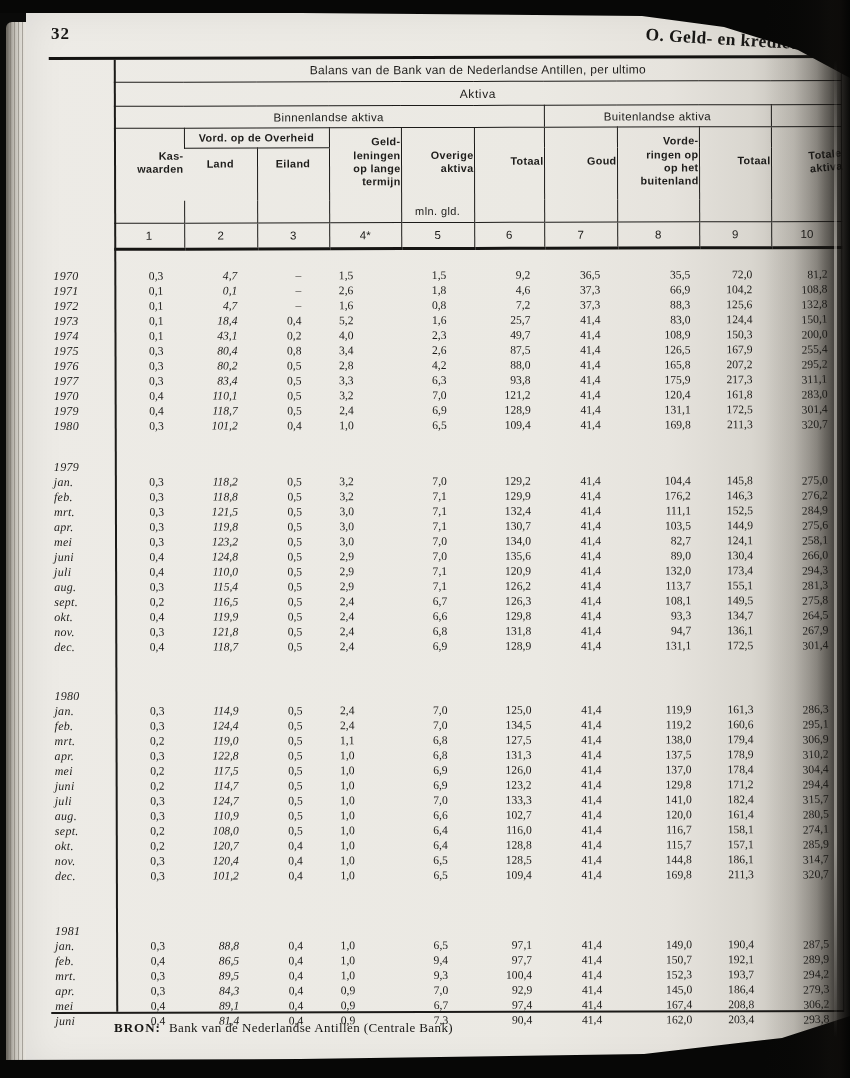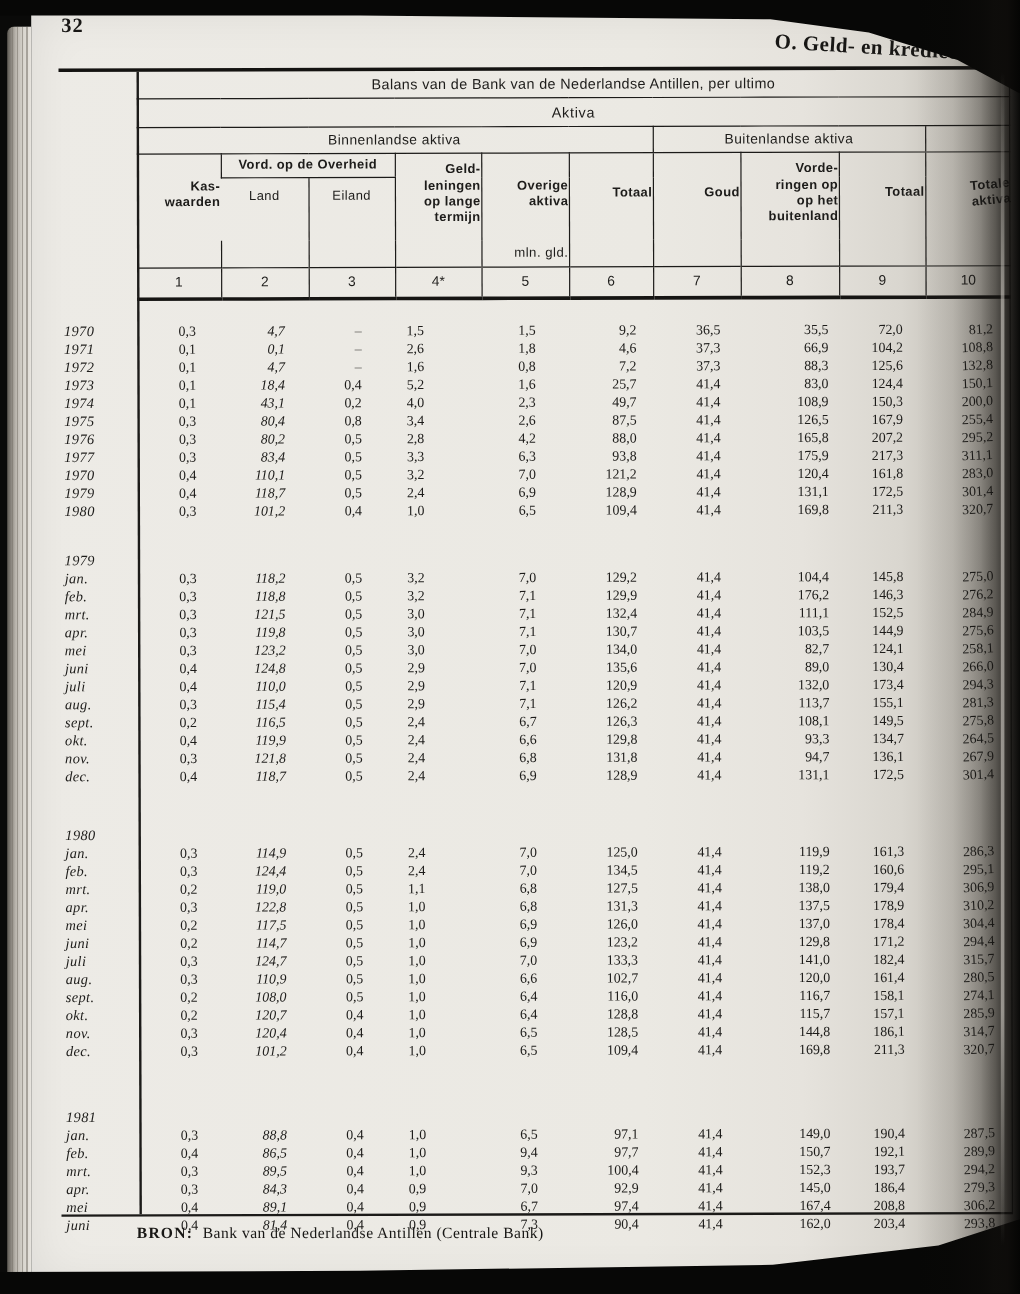--- a/index.html
+++ b/index.html
@@ -32,21 +32,21 @@
   .scan-shadow-right{
     position:absolute;right:0;top:0;bottom:0;width:86px;pointer-events:none;z-index:40;
     background:linear-gradient(90deg,rgba(20,18,15,0) 0%,rgba(20,18,15,0.08) 35%,rgba(20,18,15,0.28) 62%,rgba(20,18,15,0.5) 76%,rgba(15,13,11,0.78) 88%,rgba(5,5,4,0.96) 100%);
   }
   .page-edge-sliver{
     position:absolute;right:13px;top:60px;bottom:40px;width:3px;z-index:41;pointer-events:none;
     background:linear-gradient(180deg,rgba(222,218,210,0.0),rgba(222,218,210,0.55) 20%,rgba(222,218,210,0.55) 80%,rgba(222,218,210,0));
   }
   
   .page-number{
-    position:absolute;left:25px;top:4px;
+    position:absolute;left:25px;top:16px;
     font:bold 17px "Liberation Serif",serif;color:#181715;letter-spacing:1px;
   }
   .section-header{
     position:absolute;right:6px;top:16px;
     font:bold 17.5px "Liberation Serif",serif;color:#181715;letter-spacing:0.4px;
     transform:rotate(3.4deg);transform-origin:left bottom;white-space:nowrap;
   }
   .source{
     position:absolute;left:88px;top:1012px;
     font:13px "Liberation Serif",serif;color:#181715;letter-spacing:0.4px;
@@ -70,23 +70,23 @@
   .h-group{height:21px;border-bottom:1.5px solid #1c1b19;text-align:center;
     font:11.5px "Liberation Sans",sans-serif;letter-spacing:0.4px;}
   .r-group .c10cell{border-bottom:1.5px solid #1c1b19;}
   .h-col{
     text-align:center;font:10.8px/1.25 "Liberation Sans",sans-serif;letter-spacing:0.35px;
     white-space:pre-line;vertical-align:middle;
   }
   .r-heada td.h-col{height:19px;font-weight:bold;}
   .r-heada td[rowspan]{height:62px;padding-bottom:4px;text-align:right;}
   .h-vord{border-bottom:1.5px solid #1c1b19;}
-  .r-headb td.h-col{height:43px;vertical-align:top;padding-top:9px;}
+  .r-headb td.h-col{height:43px;vertical-align:top;padding-top:9px;font-weight:bold;}
   .r-unit td{height:22px;}
-  .h-unit{text-align:right;font:11px "Liberation Sans",sans-serif;letter-spacing:0.4px;}
+  .h-unit{text-align:center;font:11px "Liberation Sans",sans-serif;letter-spacing:0.4px;}
   .r-num td{
     height:24px;border-top:1.5px solid #1c1b19;border-bottom:3px solid #161513;
     text-align:center;font:11.5px "Liberation Sans",sans-serif;
   }
   .r-num td.stub{border-top:none;border-bottom:none;}
   td.stub{border:none;}
   
   tr.row td, tr.sec-label td{height:13.4px;line-height:13.4px;}
   tr.row td.num{
     text-align:right;font-family:"Liberation Serif",serif;font-size:11.6px;

